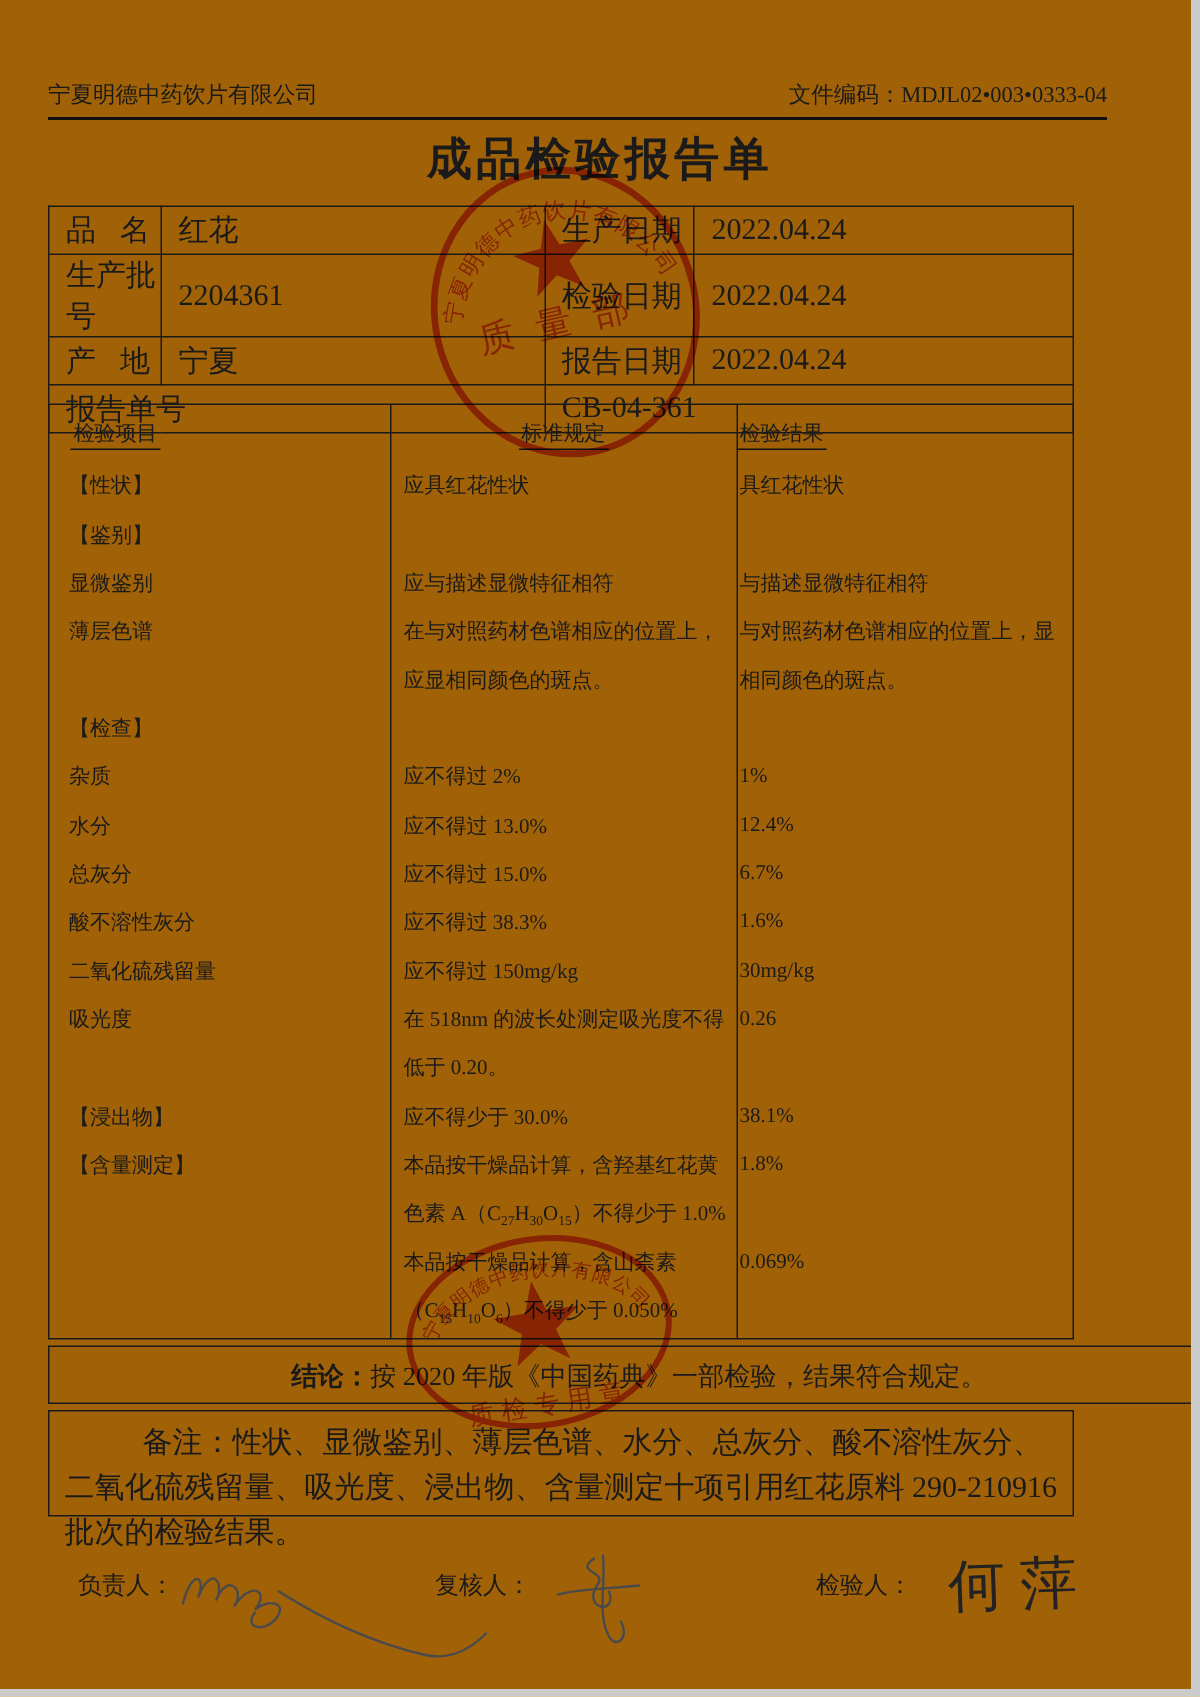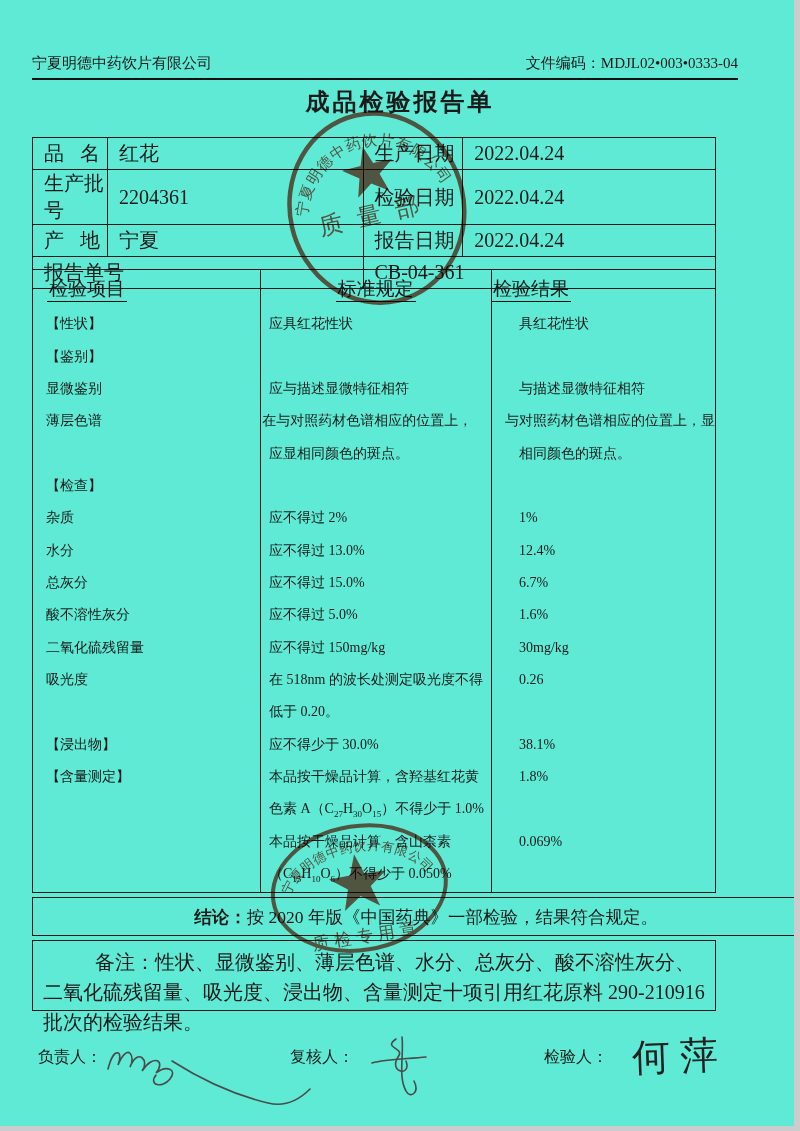--- a/index.html
+++ b/index.html
@@ -1,63 +1,63 @@
 <!DOCTYPE html>
 <html><head>
 <meta charset="utf-8">
 <style>
   * { margin:0; padding:0; box-sizing:border-box; }
   html,body { background:#ffffff; }
   body { font-family:"Liberation Serif","DejaVu Serif",serif; color:#1a1a1a; }
-  .page { position:relative; width:800px; height:1131px; background:#5eead4; overflow:hidden; }
+  .page { position:relative; width:800px; height:1131px; background:#a16207; overflow:hidden; }
   .edge-r { position:absolute; right:0; top:0; width:6px; height:1131px; background:#cccccc; }
   .edge-b { position:absolute; left:0; bottom:0; width:800px; height:5px; background:#cccccc; }
 
   
   .doc-header { position:absolute; left:32px; top:50px; width:706px; height:30px;
     border-bottom:2px solid #111; display:flex; justify-content:space-between; align-items:flex-end;
     padding-bottom:5px; font-size:15px; }
   .doc-title { position:absolute; left:0; top:86px; width:800px; text-align:center;
-    font-size:24px; font-weight:bold; letter-spacing:3px; }
+    font-size:30px; font-weight:bold; letter-spacing:3px; }
 
   
   table.info { position:absolute; left:32px; top:137px; width:684px; border-collapse:collapse; }
   table.info td { border:1.2px solid #1a1a1a; height:32px; font-size:20px; padding:0 0 0 11px; }
   .jl { display:inline-block; width:56px; text-align:justify; text-align-last:justify; }
 
   
   .items { position:absolute; left:32px; top:269px; width:684px; height:624px;
     border:1.5px solid #1a1a1a; }
   .vline { position:absolute; top:0; bottom:0; width:1.2px; background:#1a1a1a; }
   .vl1 { left:227px; } .vl2 { left:458px; }
-  .thead { display:flex; height:38px; align-items:center; font-size:19px; }
+  .thead { display:flex; height:38px; align-items:center; font-size:14px; }
   .thead .h1 { width:227px; padding-left:14px; }
   .thead .h2 { width:231px; text-align:center; }
   .thead .h3 { flex:1; text-align:left; }
   .hu { border-bottom:1px solid #111; padding:0 2px 2px; }
   .trow { display:flex; height:32.35px; align-items:center; font-size:14px; }
   .cell { white-space:nowrap; overflow:visible; }
   .c1 { width:227px; padding-left:13px; }
   .c2 { width:231px; padding-left:9px; }
-  .c3 { flex:1; padding-left:28px; }
+  .c3 { flex:1; padding-left:2px; }
   sub { font-size:9px; line-height:0; }
 
   
   .concl { position:absolute; left:32px; top:897px; width:788px; height:39px;
     border:1.5px solid #1a1a1a; display:flex; align-items:center; justify-content:center;
     font-size:17.5px; }
   .concl .bold { font-weight:bold; }
   .remark { position:absolute; left:32px; top:940px; width:684px; height:71px;
     border:1.5px solid #1a1a1a; padding:6px 10px 0 10px; font-size:20px; line-height:30px; }
   .remark p { text-indent:2.6em; }
 
   
   .sigrow { position:absolute; left:32px; top:1025px; width:720px; height:95px; font-size:16px; }
   .sigblock { position:absolute; display:flex; align-items:flex-start; }
-  .sb1 { left:6px; top:22px; } .sb2 { left:258px; top:22px; } .sb3 { left:512px; top:22px; }
+  .sb1 { left:20px; top:22px; } .sb2 { left:258px; top:22px; } .sb3 { left:512px; top:22px; }
   .scribble { stroke:#4a4a4a; stroke-width:1.6; fill:none; stroke-linecap:round; }
   .sig-name { font-size:38px; color:#222; margin-left:24px; margin-top:-16px; display:inline-block;
     transform:rotate(-2deg); letter-spacing:10px; white-space:nowrap; }
   .s1svg { margin:-16px 0 0 -4px; } .s2svg { margin:-18px 0 0 2px; }
 
   
   .stamp { position:absolute; opacity:0.87; mix-blend-mode:multiply; pointer-events:none; z-index:5; }
   .stamp1 { left:282px; top:106px; width:190px; height:205px; transform:rotate(-13deg); }
   .stamp2 { left:265px; top:818px; width:190px; height:148px; transform:rotate(-9deg); }
   .stamp text, .stamp textPath { fill:#cf4433; font-family:"Liberation Serif","DejaVu Serif",serif; }
@@ -157,21 +157,21 @@
         <div class="cell c2">应不得过 13.0%</div>
         <div class="cell c3">12.4%</div>
       </div>
     <div class="trow">
         <div class="cell c1">总灰分</div>
         <div class="cell c2">应不得过 15.0%</div>
         <div class="cell c3">6.7%</div>
       </div>
     <div class="trow">
         <div class="cell c1">酸不溶性灰分</div>
-        <div class="cell c2">应不得过 5.0%</div>
+        <div class="cell c2">应不得过 38.3%</div>
         <div class="cell c3">1.6%</div>
       </div>
     <div class="trow">
         <div class="cell c1">二氧化硫残留量</div>
         <div class="cell c2">应不得过 150mg/kg</div>
         <div class="cell c3">30mg/kg</div>
       </div>
     <div class="trow">
         <div class="cell c1">吸光度</div>
         <div class="cell c2">在 518nm 的波长处测定吸光度不得</div>

